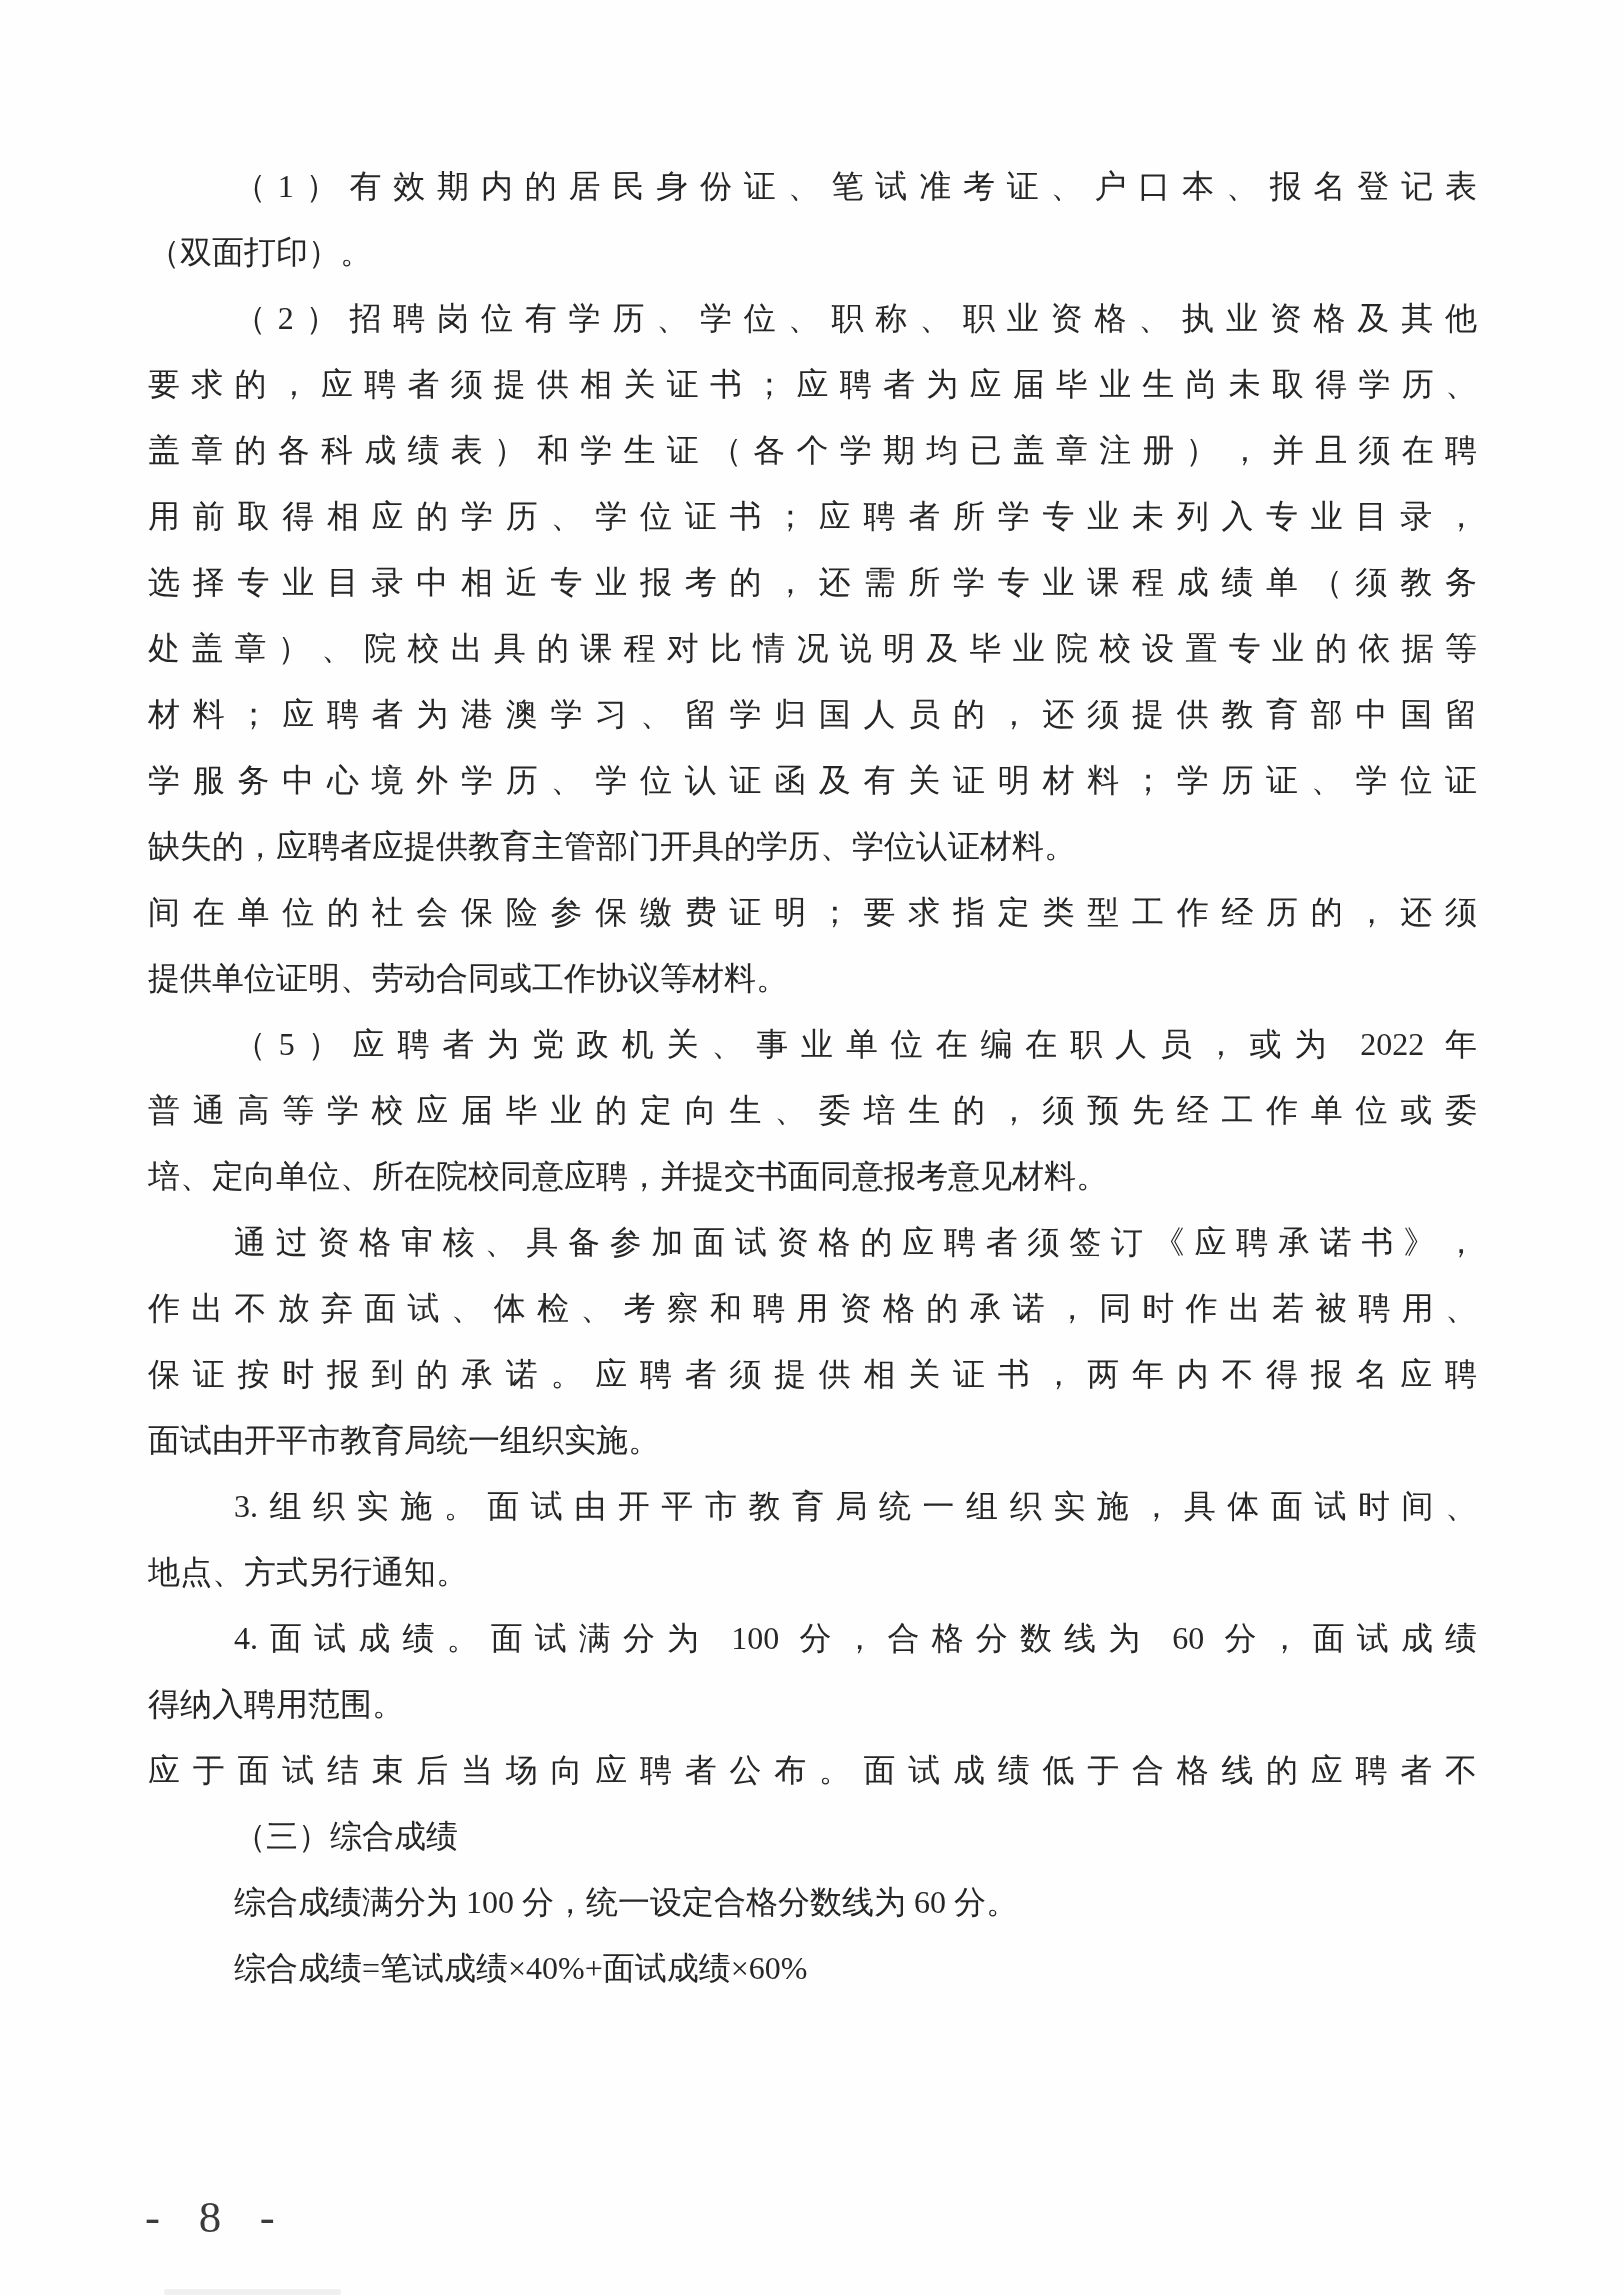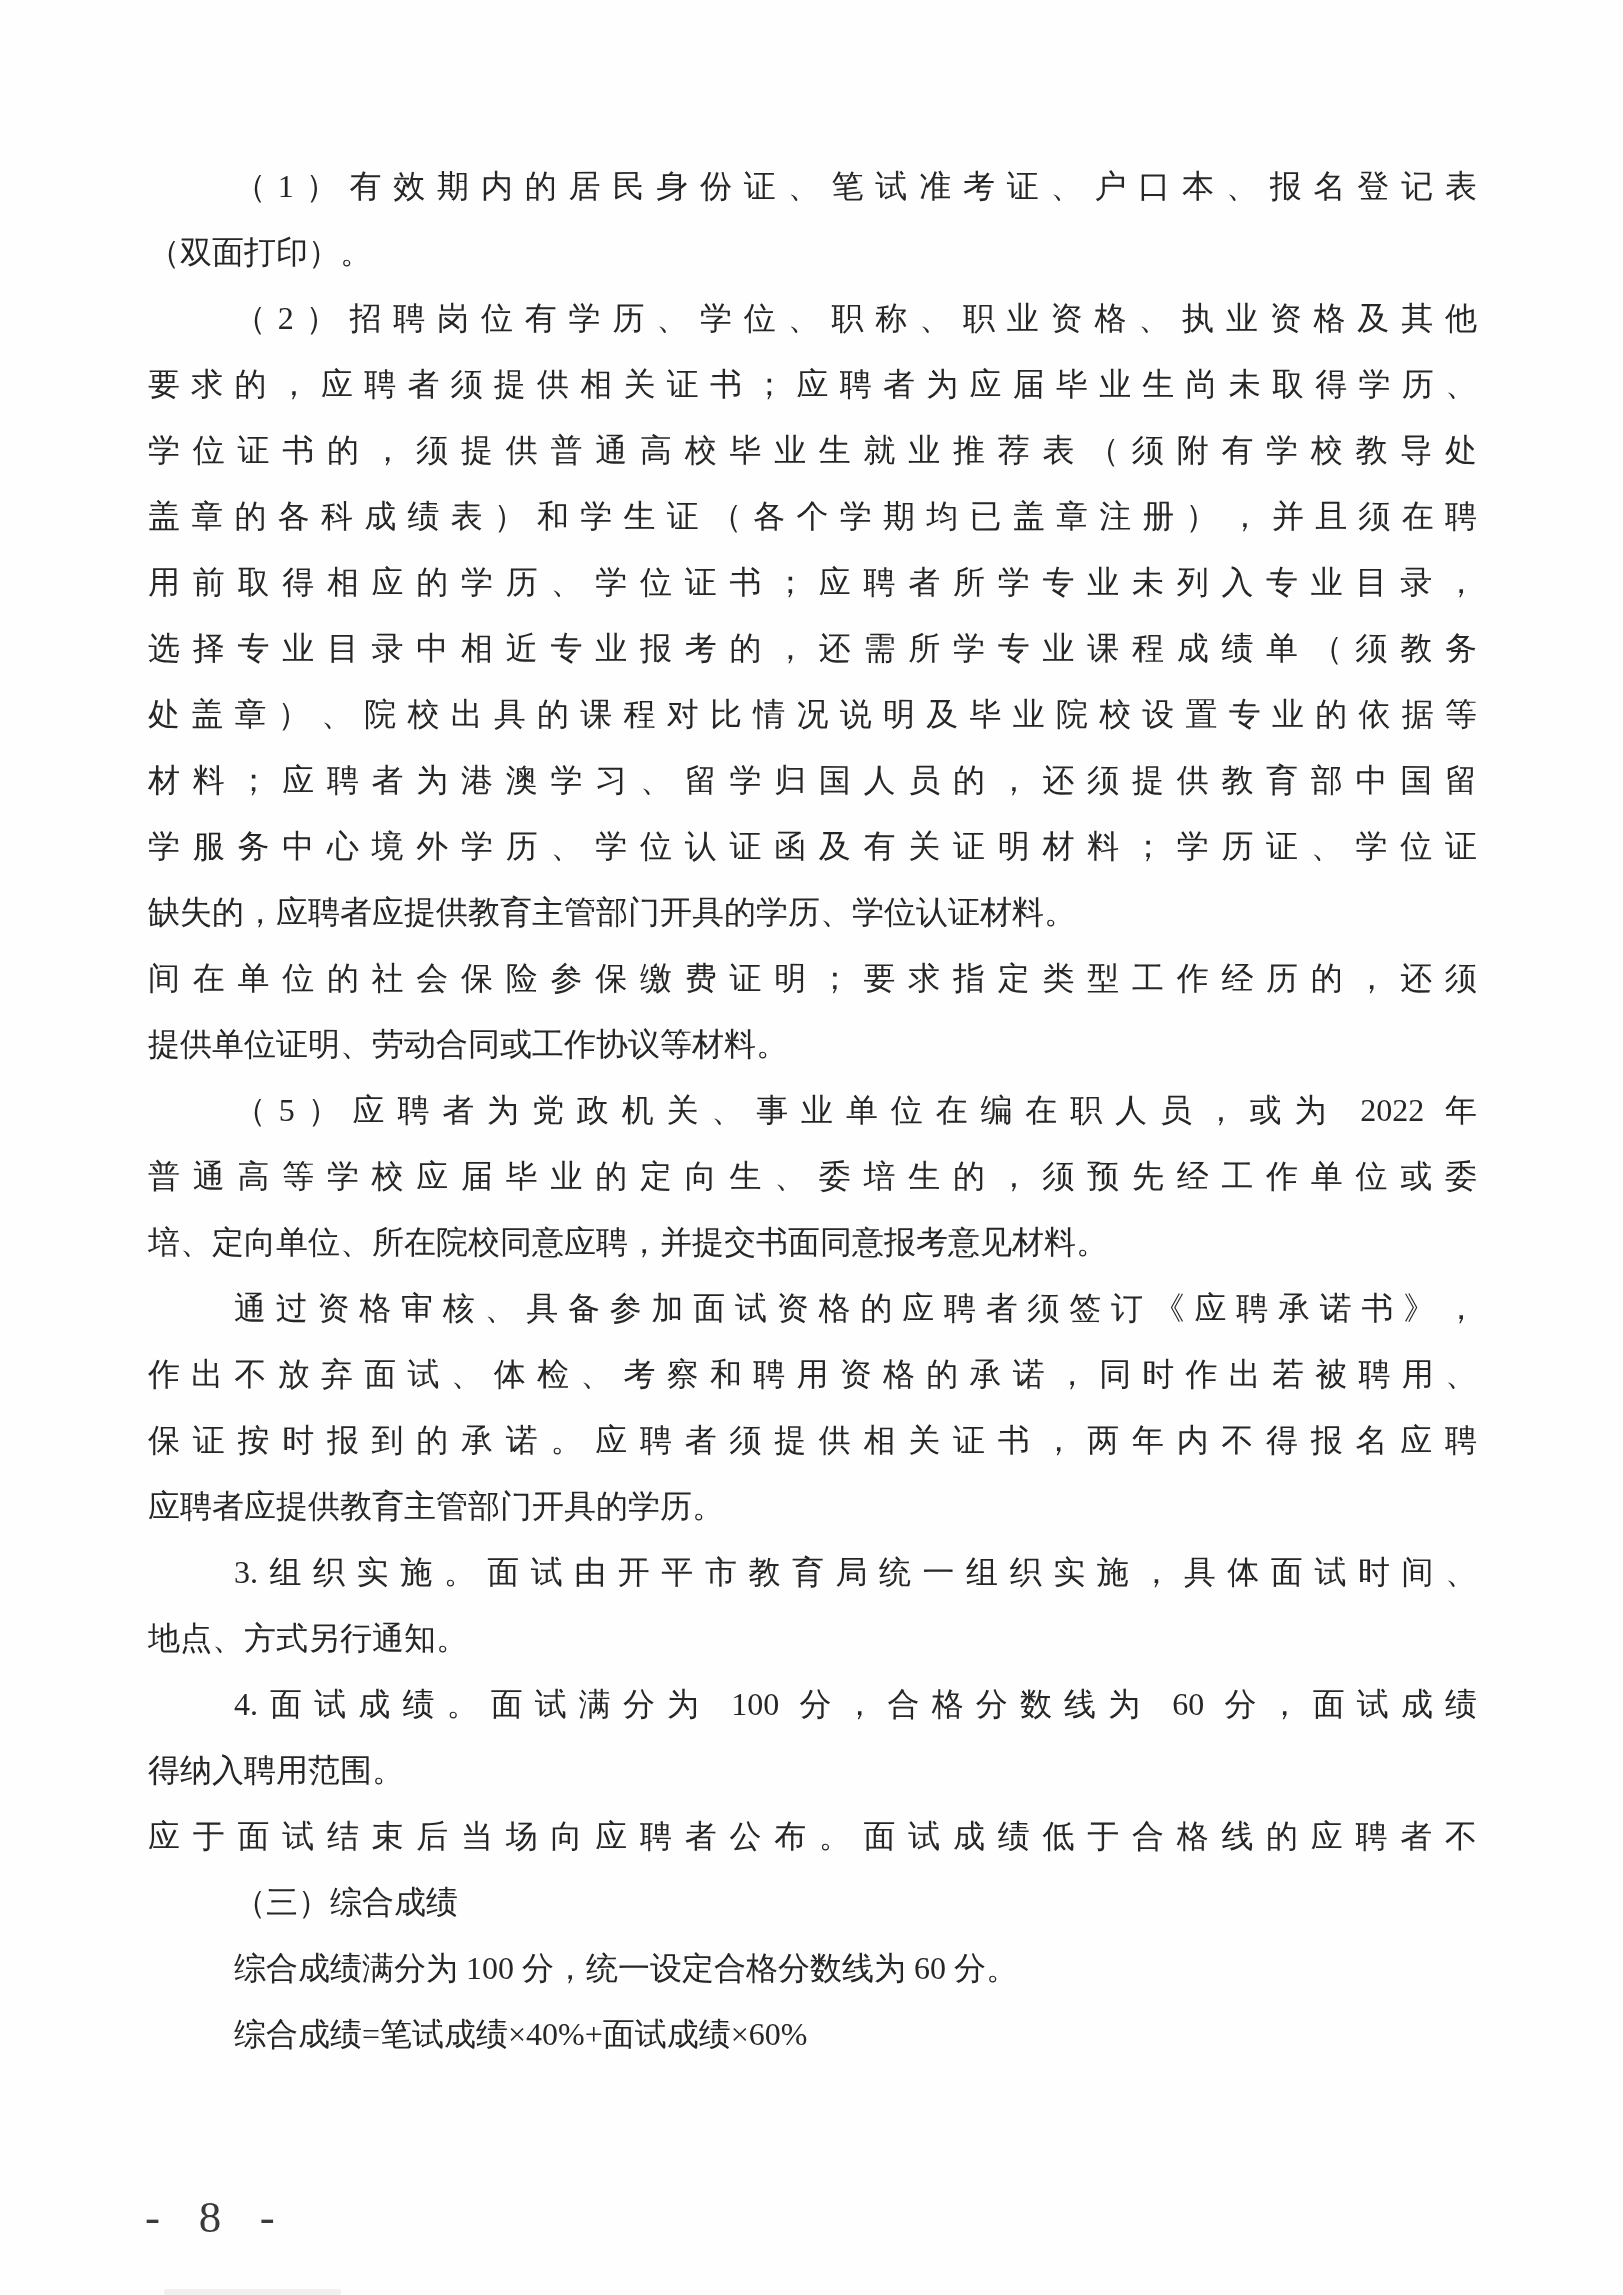--- a/index.html
+++ b/index.html
@@ -66,37 +66,36 @@
 </head>
 <body>
 
 <div id="page">
 
   <div id="doc-body">
     <div class="line indent fill">（1）有效期内的居民身份证、笔试准考证、户口本、报名登记表</div>
     <div class="line">（双面打印）。</div>
     <div class="line indent fill">（2）招聘岗位有学历、学位、职称、职业资格、执业资格及其他</div>
     <div class="line fill">要求的，应聘者须提供相关证书；应聘者为应届毕业生尚未取得学历、</div>
-    <div class="line fill">学位证书的，须提供普通高校毕业生就业推荐表（须附有学校教导处</div>
     <div class="line fill">盖章的各科成绩表）和学生证（各个学期均已盖章注册），并且须在聘</div>
     <div class="line fill">用前取得相应的学历、学位证书；应聘者所学专业未列入专业目录，</div>
     <div class="line fill">选择专业目录中相近专业报考的，还需所学专业课程成绩单（须教务</div>
     <div class="line fill">处盖章）、院校出具的课程对比情况说明及毕业院校设置专业的依据等</div>
     <div class="line fill">材料；应聘者为港澳学习、留学归国人员的，还须提供教育部中国留</div>
     <div class="line fill">学服务中心境外学历、学位认证函及有关证明材料；学历证、学位证</div>
     <div class="line">缺失的，应聘者应提供教育主管部门开具的学历、学位认证材料。</div>
     <div class="line fill">间在单位的社会保险参保缴费证明；要求指定类型工作经历的，还须</div>
     <div class="line">提供单位证明、劳动合同或工作协议等材料。</div>
     <div class="line indent fill">（5）应聘者为党政机关、事业单位在编在职人员，或为 2022 年</div>
     <div class="line fill">普通高等学校应届毕业的定向生、委培生的，须预先经工作单位或委</div>
     <div class="line">培、定向单位、所在院校同意应聘，并提交书面同意报考意见材料。</div>
     <div class="line indent fill">通过资格审核、具备参加面试资格的应聘者须签订《应聘承诺书》，</div>
     <div class="line fill">作出不放弃面试、体检、考察和聘用资格的承诺，同时作出若被聘用、</div>
     <div class="line fill">保证按时报到的承诺。应聘者须提供相关证书，两年内不得报名应聘</div>
-    <div class="line">应聘者应提供教育主管部门开具的学历。</div>
+    <div class="line">面试由开平市教育局统一组织实施。</div>
     <div class="line indent fill">
       <span class="b">3.组织实施。</span><span>面试由开平市教育局统一组织实施，具体面试时间、</span>
     </div>
     <div class="line">地点、方式另行通知。</div>
     <div class="line indent fill">
       <span class="b">4.面试成绩。</span><span>面试满分为 100 分，合格分数线为 60 分，面试成绩</span>
     </div>
     <div class="line">得纳入聘用范围。</div>
     <div class="line fill">应于面试结束后当场向应聘者公布。面试成绩低于合格线的应聘者不</div>
     <div class="line indent">

